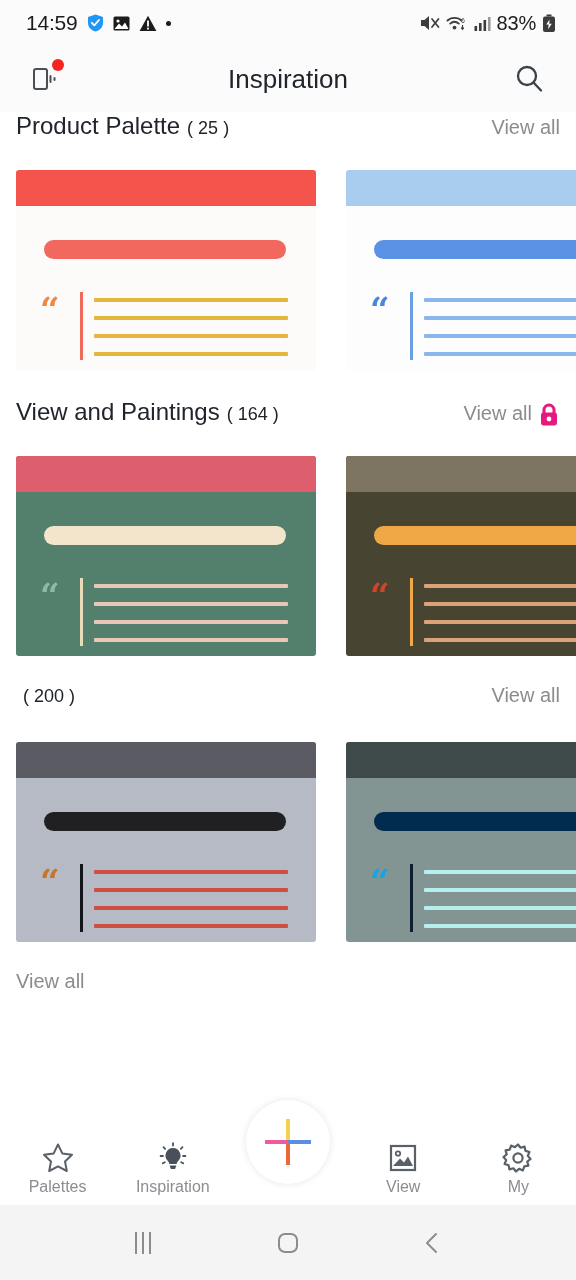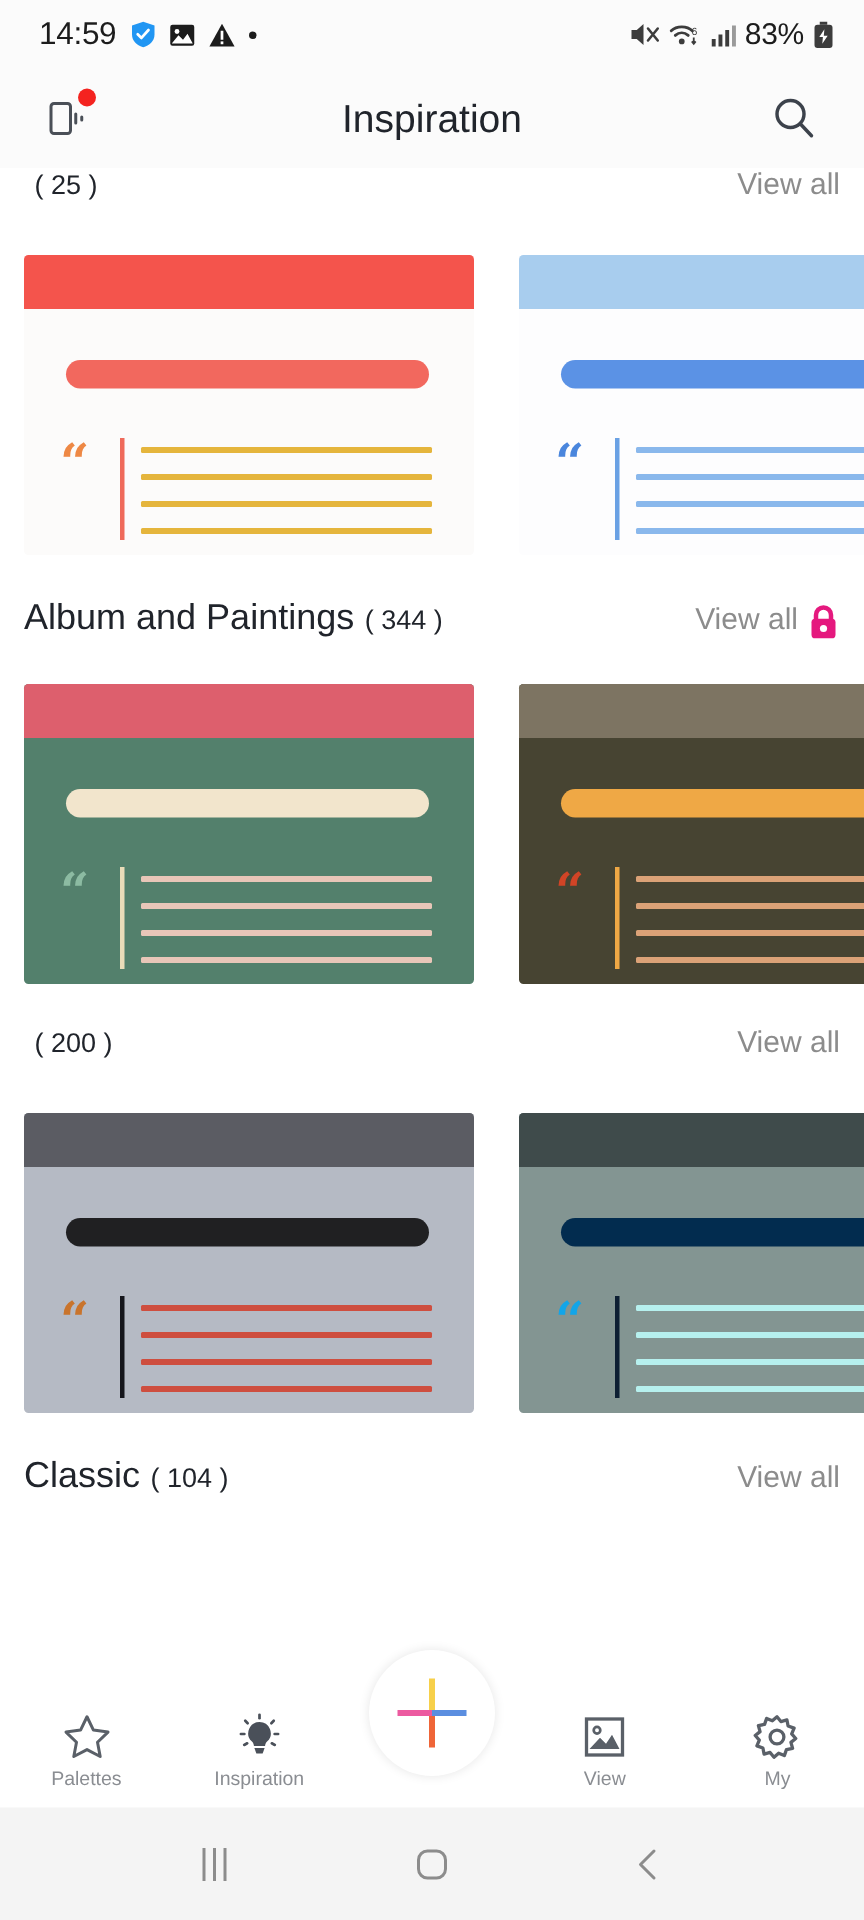--- a/index.html
+++ b/index.html
@@ -180,21 +180,21 @@
   .nav-item {
     flex: 1;
     display: flex;
     flex-direction: column;
     align-items: center;
     gap: 3px;
     padding-top: 6px;
   }
   .nav-item.spacer { visibility: hidden; }
   .nav-label {
-    font-size: 13px;
+    font-size: 16px;
     color: #8a8d92;
   }
   .nav-icon { height: 34px; display: flex; align-items: center; }
 
   .fab {
     position: absolute;
     left: 50%;
     transform: translateX(-50%);
     bottom: 96px;
     width: 84px;
@@ -311,20 +311,21 @@
       <path d="M21.5 20.5 L29 28.5" stroke="#3c424b" stroke-width="2.3" stroke-linecap="round"></path>
     </svg>
   </div>
 </div>
 
 <div class="content">
 
   <div class="section">
     <div class="section-header">
       <div class="sec-title-wrap">
+        <span class="sec-title">Product Palette</span>
         <span class="sec-count">( 25 )</span>
       </div>
       <div class="view-all-wrap">
         <span class="view-all">View all</span>
       </div>
     </div>
     <div class="card-row">
       <div class="card" style="background:#fcfbfa">
         <div class="card-head" style="background:#f4544c"></div>
         <div class="card-body">
@@ -354,22 +355,22 @@
         </div>
       </div>
     </div>
   </div>
 
   <div class="section-gap"></div>
 
   <div class="section">
     <div class="section-header">
       <div class="sec-title-wrap">
-        <span class="sec-title">Album and Paintings</span>
-        <span class="sec-count">( 344 )</span>
+        <span class="sec-title">View and Paintings</span>
+        <span class="sec-count">( 164 )</span>
       </div>
       <div class="view-all-wrap">
         <span class="view-all">View all</span>
         <span class="lock-icon">
           <svg width="22" height="24" viewBox="0 0 22 24">
             <path d="M6 10 V7 a5 5 0 0 1 10 0 v3" stroke="#e5197e" stroke-width="3" fill="none"></path>
             <rect x="3" y="9.5" width="16" height="13" rx="2.4" fill="#e5197e"></rect>
             <circle cx="11" cy="16" r="2.4" fill="#ffffff"></circle>
           </svg>
         </span>
@@ -447,24 +448,20 @@
           </div>
         </div>
       </div>
     </div>
   </div>
 
   <div class="section-gap"></div>
 
   <div class="section">
     <div class="section-header">
-      <div class="sec-title-wrap">
-        <span class="sec-title">Classic</span>
-        <span class="sec-count">( 104 )</span>
-      </div>
       <div class="view-all-wrap">
         <span class="view-all">View all</span>
       </div>
     </div>
   </div>
 
 </div>
 
 <div class="fab">
   <svg width="54" height="54" viewBox="0 0 54 54">

